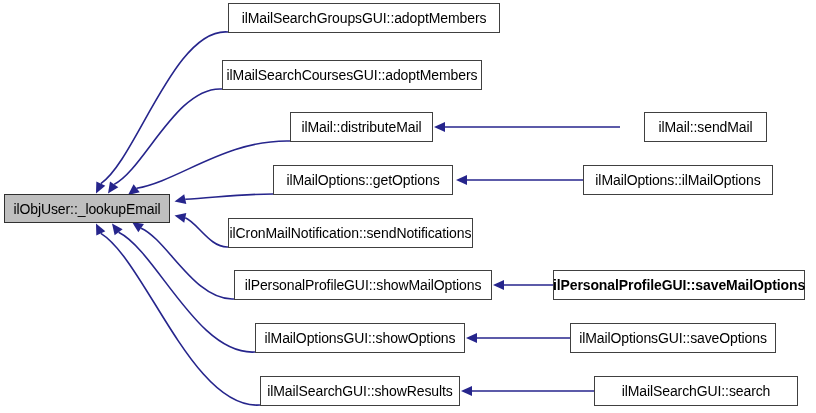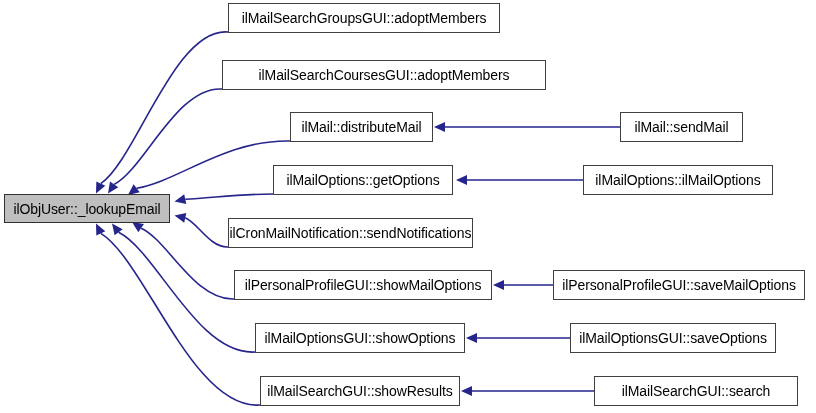--- a/index.html
+++ b/index.html
@@ -75,48 +75,48 @@
       <path d="M 594 391 L 471 391" fill="none" stroke="#26258c" stroke-width="1.6"></path>
       <polygon points="461,391 472,396 472,386" fill="#26258c"></polygon>
     </svg>
   <div id="nodes">
       <div class="node root" style="left: 4px; top: 194px; width: 166px; height: 29px;">
         <span>ilObjUser::_lookupEmail</span>
       </div>
       <div class="node" style="left: 228px; top: 3px; width: 272px; height: 30px;">
         <span>ilMailSearchGroupsGUI::adoptMembers</span>
       </div>
-      <div class="node" style="left: 222px; top: 60px; width: 324px; height: 30px;">
+      <div class="node" style="left: 222px; top: 60px; width: 260px; height: 30px;">
         <span>ilMailSearchCoursesGUI::adoptMembers</span>
       </div>
       <div class="node" style="left: 290px; top: 112px; width: 143px; height: 30px;">
         <span>ilMail::distributeMail</span>
       </div>
       <div class="node" style="left: 273px; top: 165px; width: 180px; height: 30px; align-items: center;">
         <span>ilMailOptions::getOptions</span>
       </div>
       <div class="node" style="left: 228px; top: 218px; width: 245px; height: 30px;">
         <span>ilCronMailNotification::sendNotifications</span>
       </div>
       <div class="node" style="left: 234px; top: 270px; width: 258px; height: 30px; align-items: center;">
         <span>ilPersonalProfileGUI::showMailOptions</span>
       </div>
       <div class="node" style="left: 255px; top: 323px; width: 210px; height: 30px;">
         <span>ilMailOptionsGUI::showOptions</span>
       </div>
       <div class="node" style="left: 260px; top: 376px; width: 200px; height: 30px;">
         <span>ilMailSearchGUI::showResults</span>
       </div>
-      <div class="node" style="left: 620px; top: 112px; width: 123px; height: 30px;">
+      <div class="node" style="left: 644px; top: 112px; width: 123px; height: 30px;">
         <span>ilMail::sendMail</span>
       </div>
       <div class="node" style="left: 583px; top: 165px; width: 190px; height: 30px;">
         <span>ilMailOptions::ilMailOptions</span>
       </div>
-      <div class="node" style="left: 553px; top: 270px; width: 252px; height: 30px;">
+      <div class="node" style="left: 553px; top: 270px; width: 252px; height: 30px; font-weight: bold;">
         <span>ilPersonalProfileGUI::saveMailOptions</span>
       </div>
       <div class="node" style="left: 570px; top: 323px; width: 206px; height: 30px;">
         <span>ilMailOptionsGUI::saveOptions</span>
       </div>
       <div class="node" style="left: 594px; top: 376px; width: 204px; height: 30px; align-items: center;">
         <span>ilMailSearchGUI::search</span>
       </div>
     </div>
 </div>

